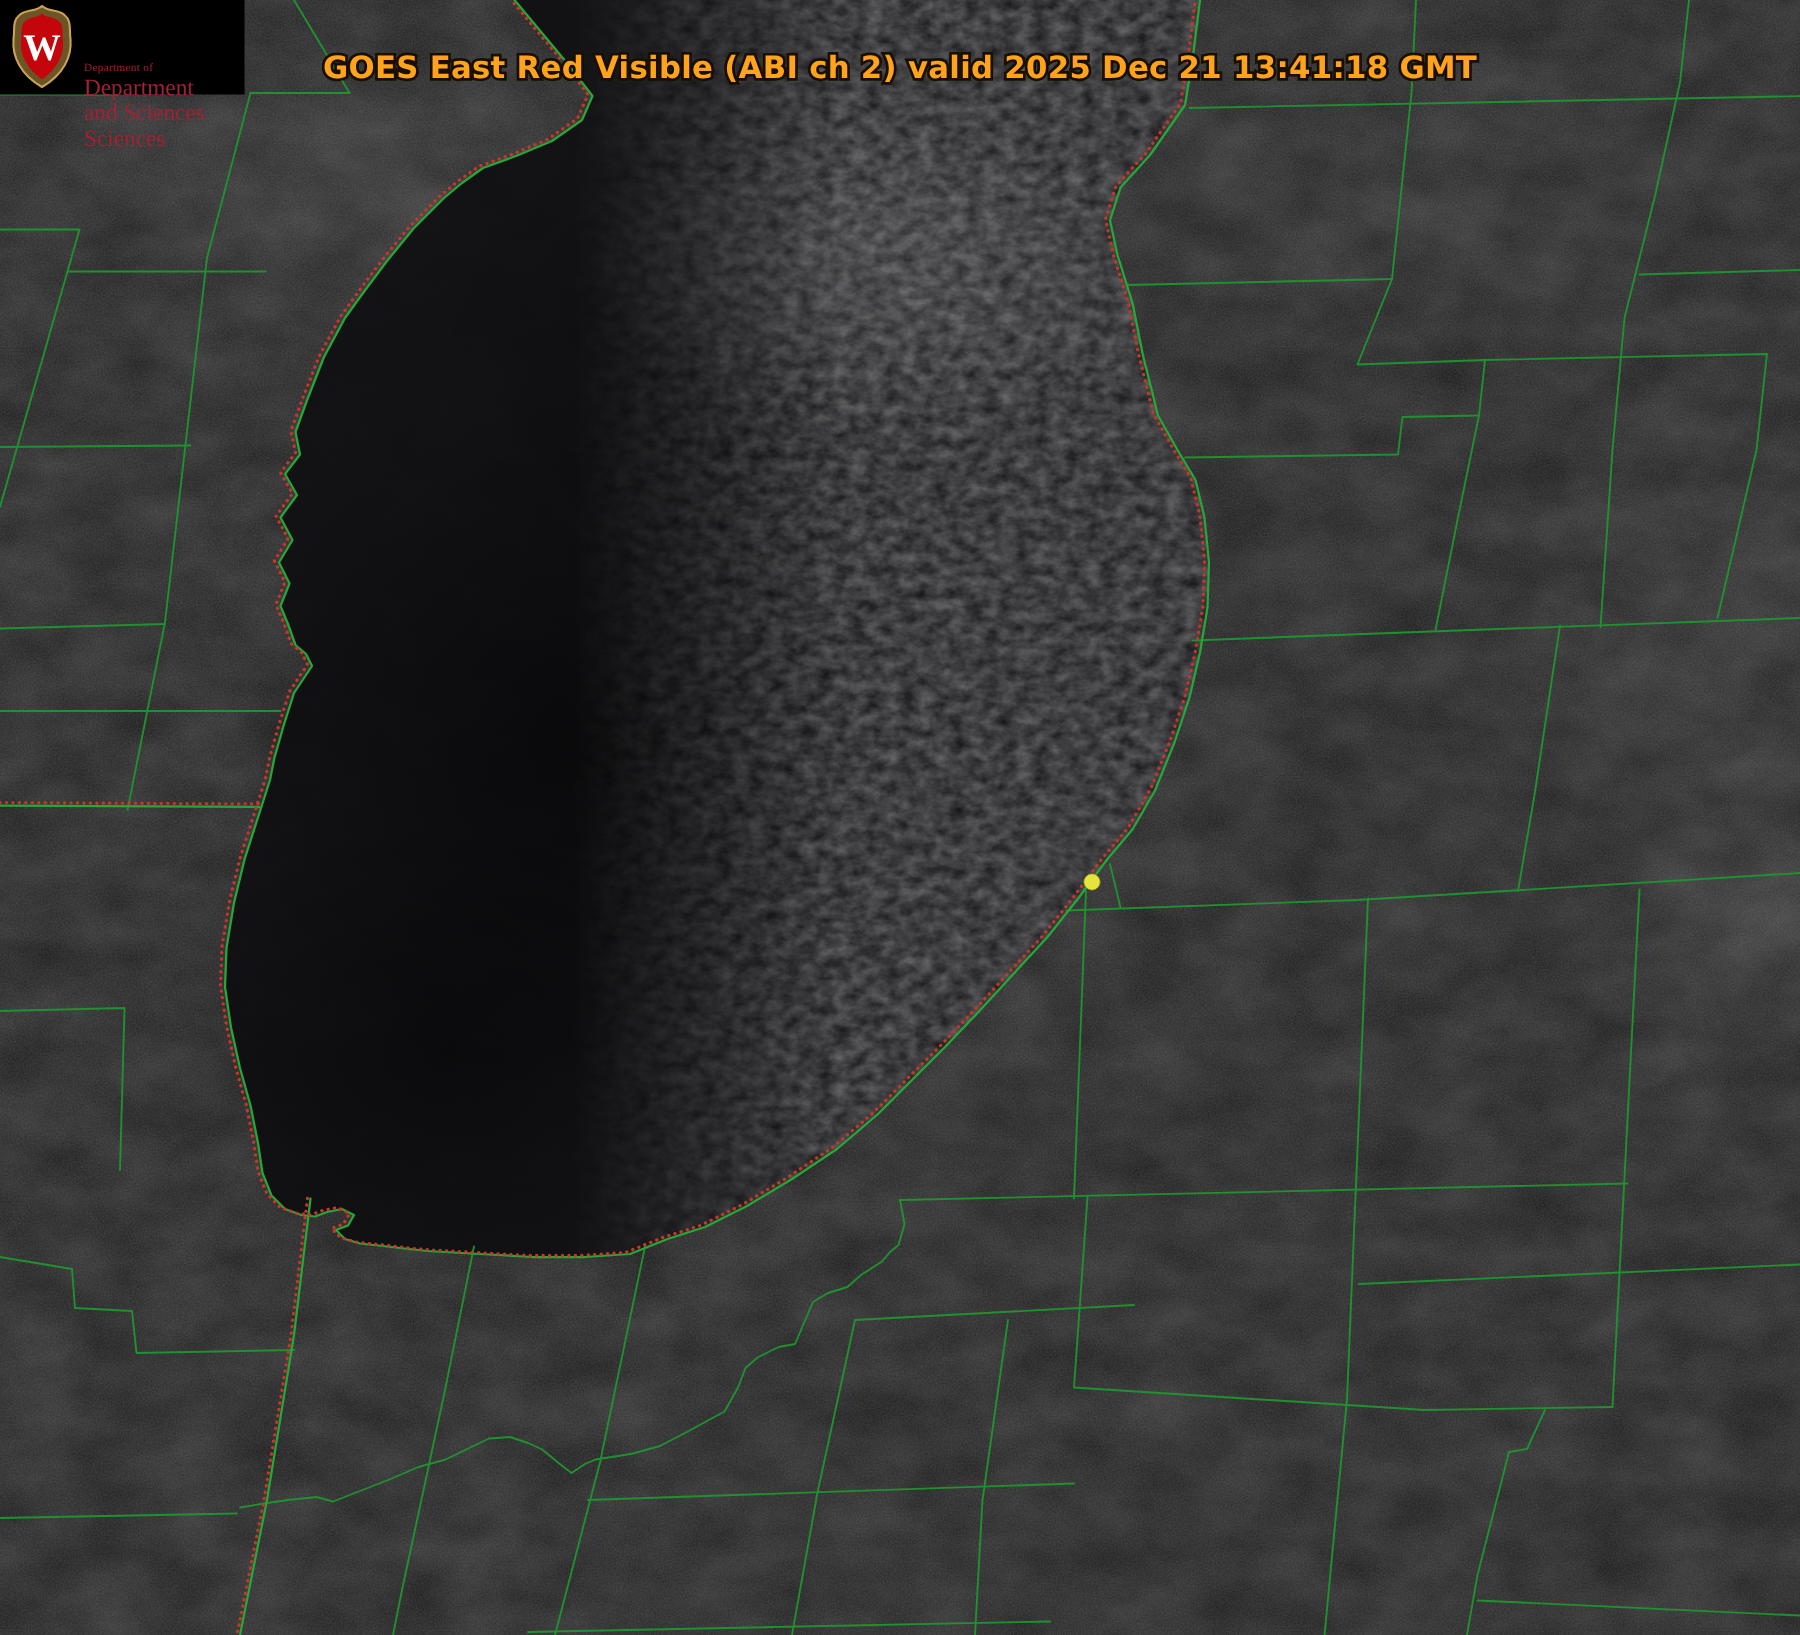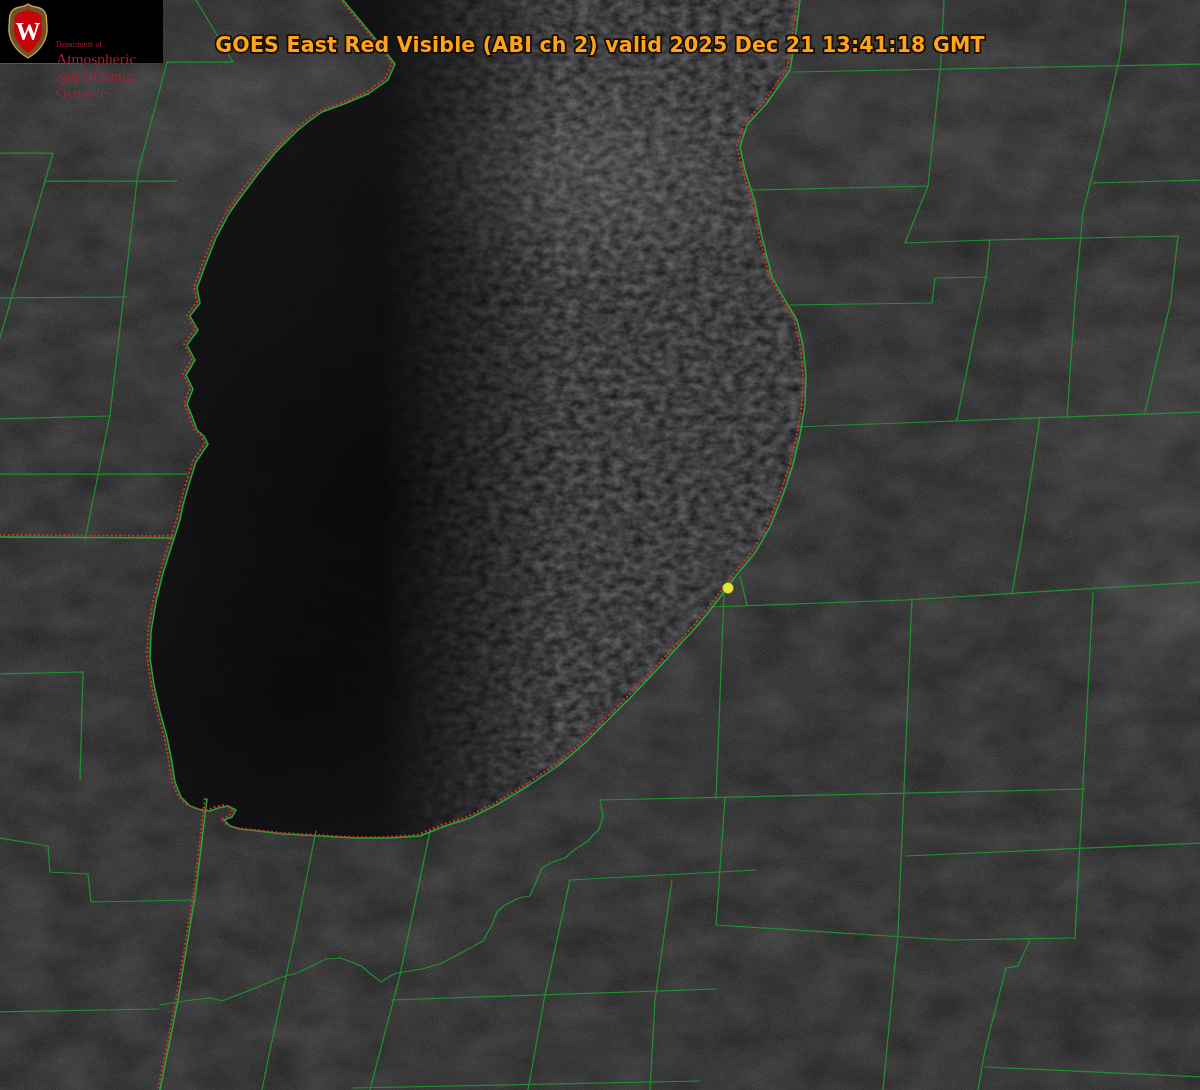--- a/index.html
+++ b/index.html
@@ -138,18 +138,18 @@
 </svg>
 
 <div id="logo">
   <svg class="crest" width="46" height="57" viewBox="0 0 46 57">
     <path d="M23,1 C27,5 34,3 38,7 C43,11 41,17 42,23 C43,35 37,47 23,55 C9,47 3,35 4,23 C5,17 3,11 8,7 C12,3 19,5 23,1 Z" fill="#6b5526" stroke-width="1.4" stroke="#c9a158"></path>
     <path d="M23,6 C26,9 31,8 34,11 C38,14 36,19 37,24 C38,33 33,43 23,50 C13,43 8,33 9,24 C10,19 8,14 12,11 C15,8 20,9 23,6 Z" fill="#c5050c"></path>
     <text x="23" y="37" text-anchor="middle" font-family="Liberation Serif, DejaVu Serif, serif" font-size="25" font-weight="bold" fill="#ffffff">W</text>
   </svg>
   <div class="txt">
     <div class="dept">Department of</div>
-    <div class="l1">Atmospheric</div>
-    <div class="l2">and Oceanic Oceanic</div>
+    <div class="l1">Department</div>
+    <div class="l2">and Sciences Sciences</div>
   </div>
 </div>
 
 </div>
 
 </body></html>

